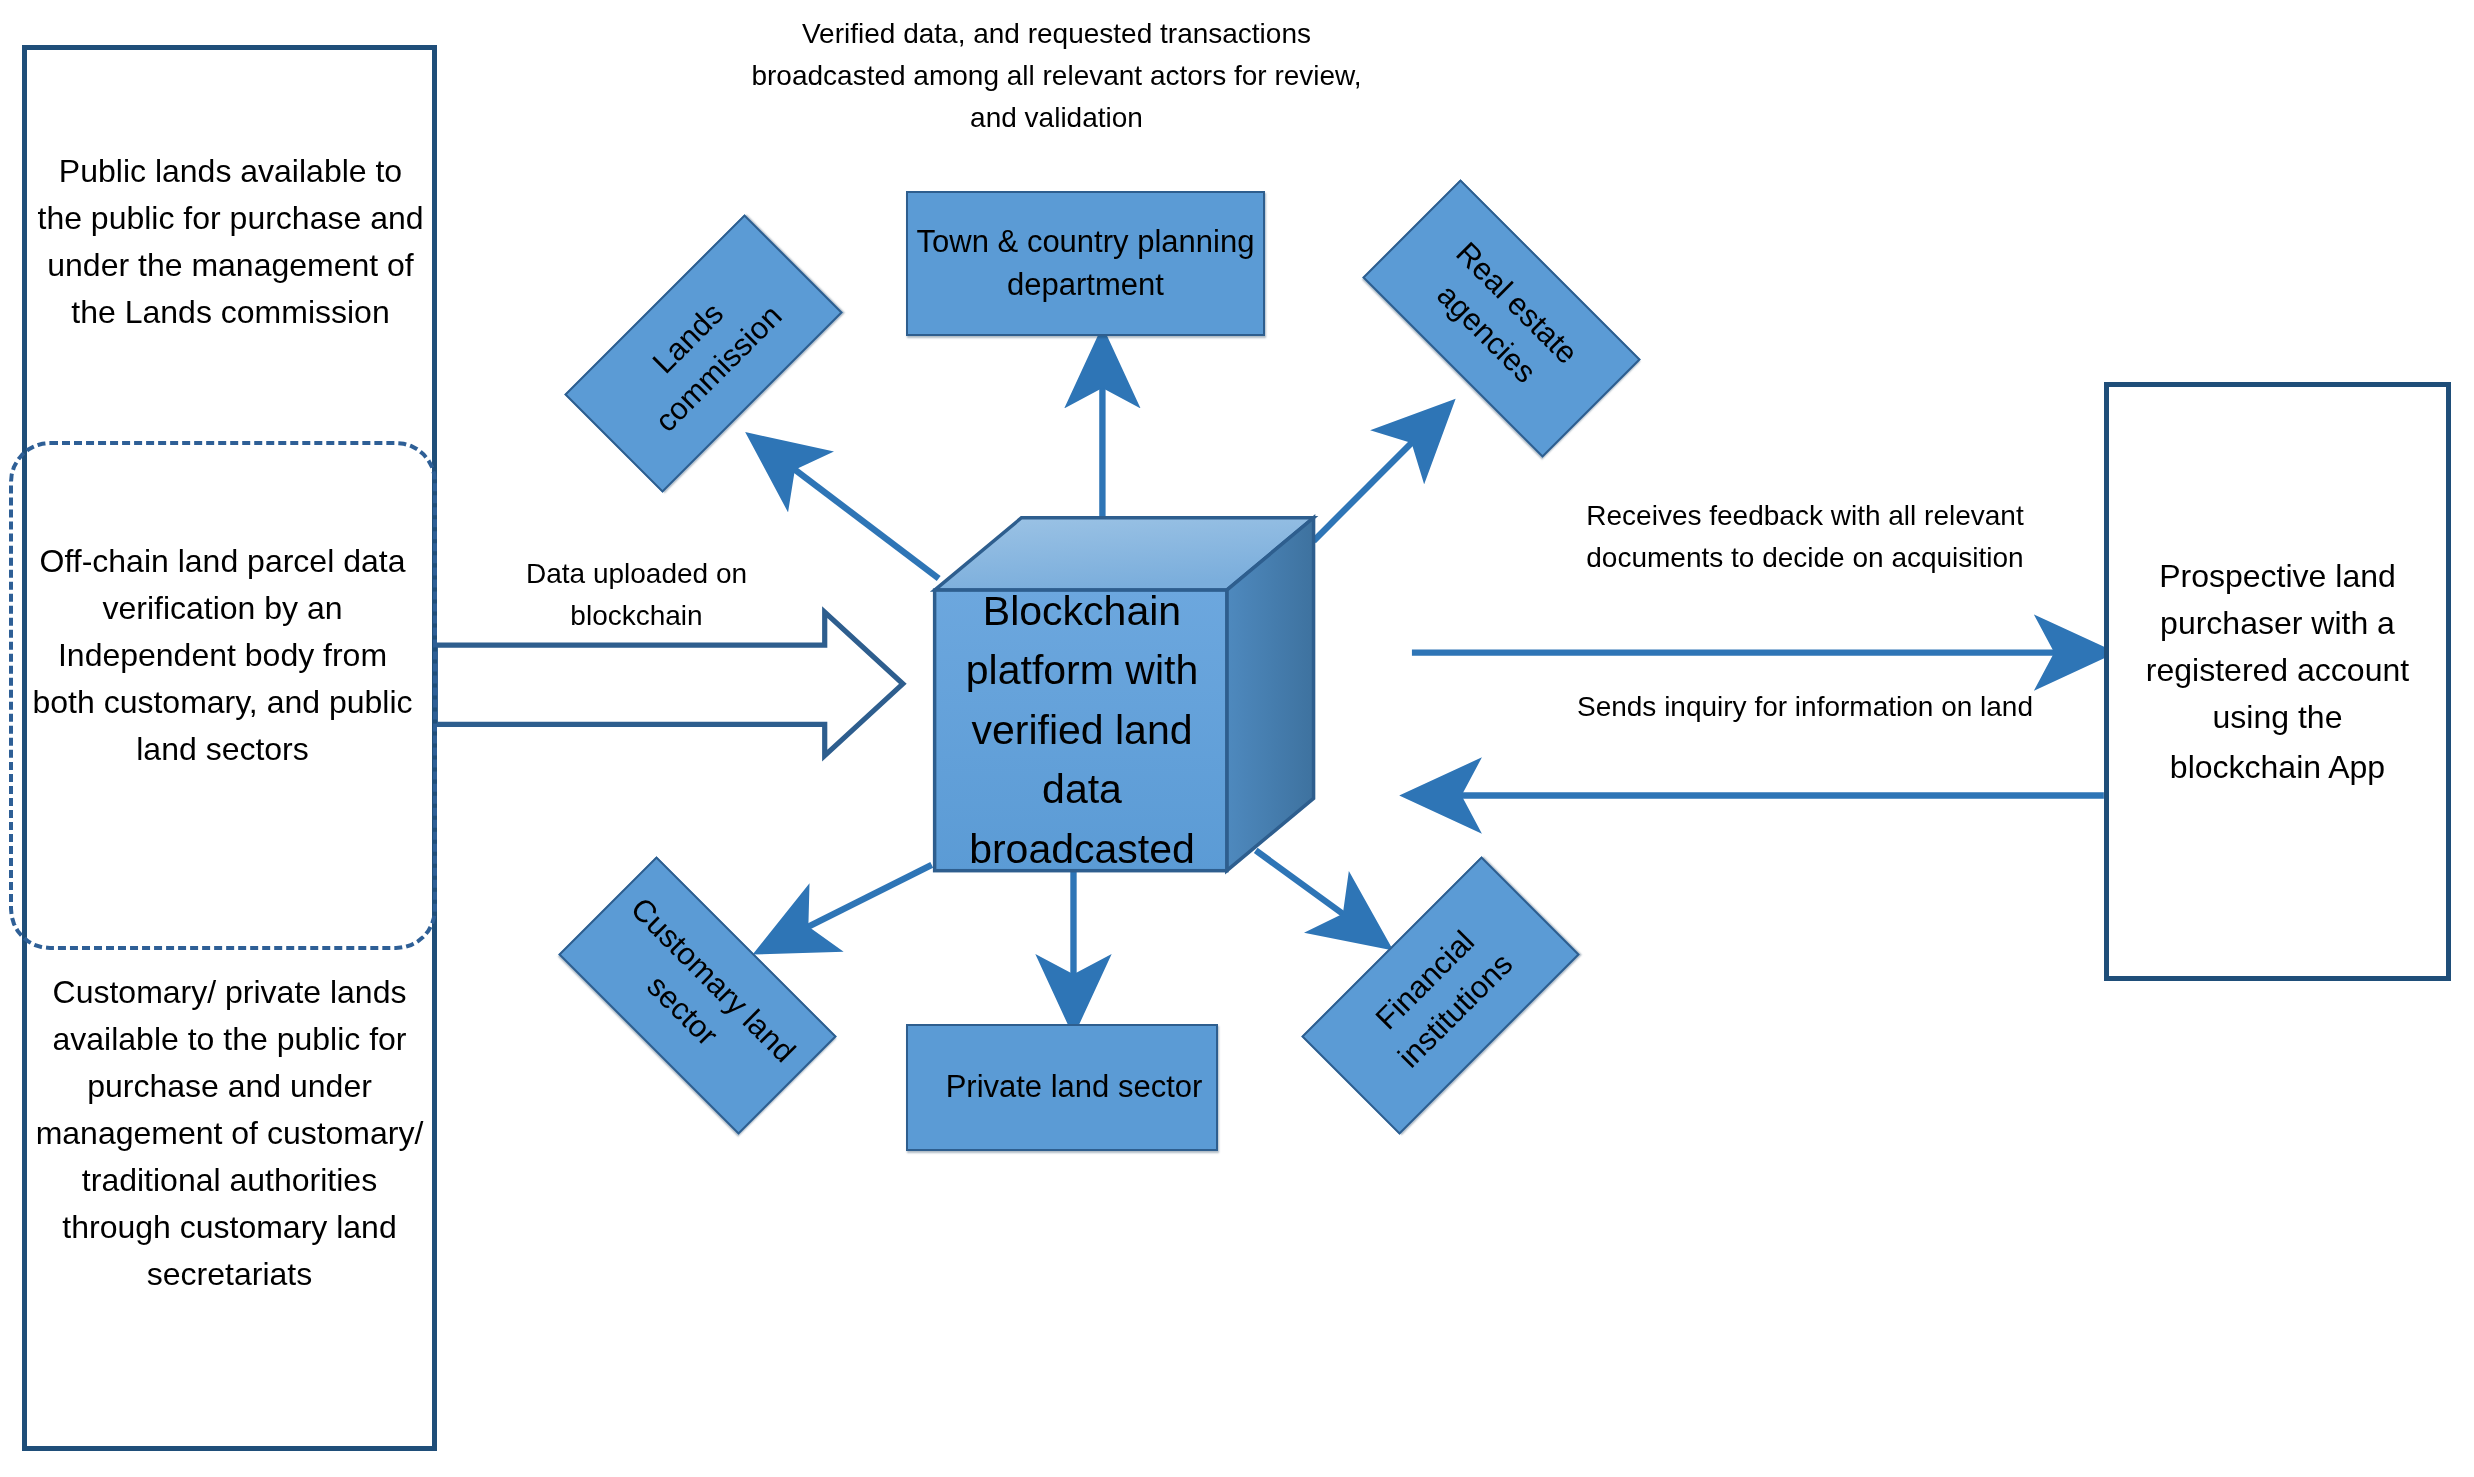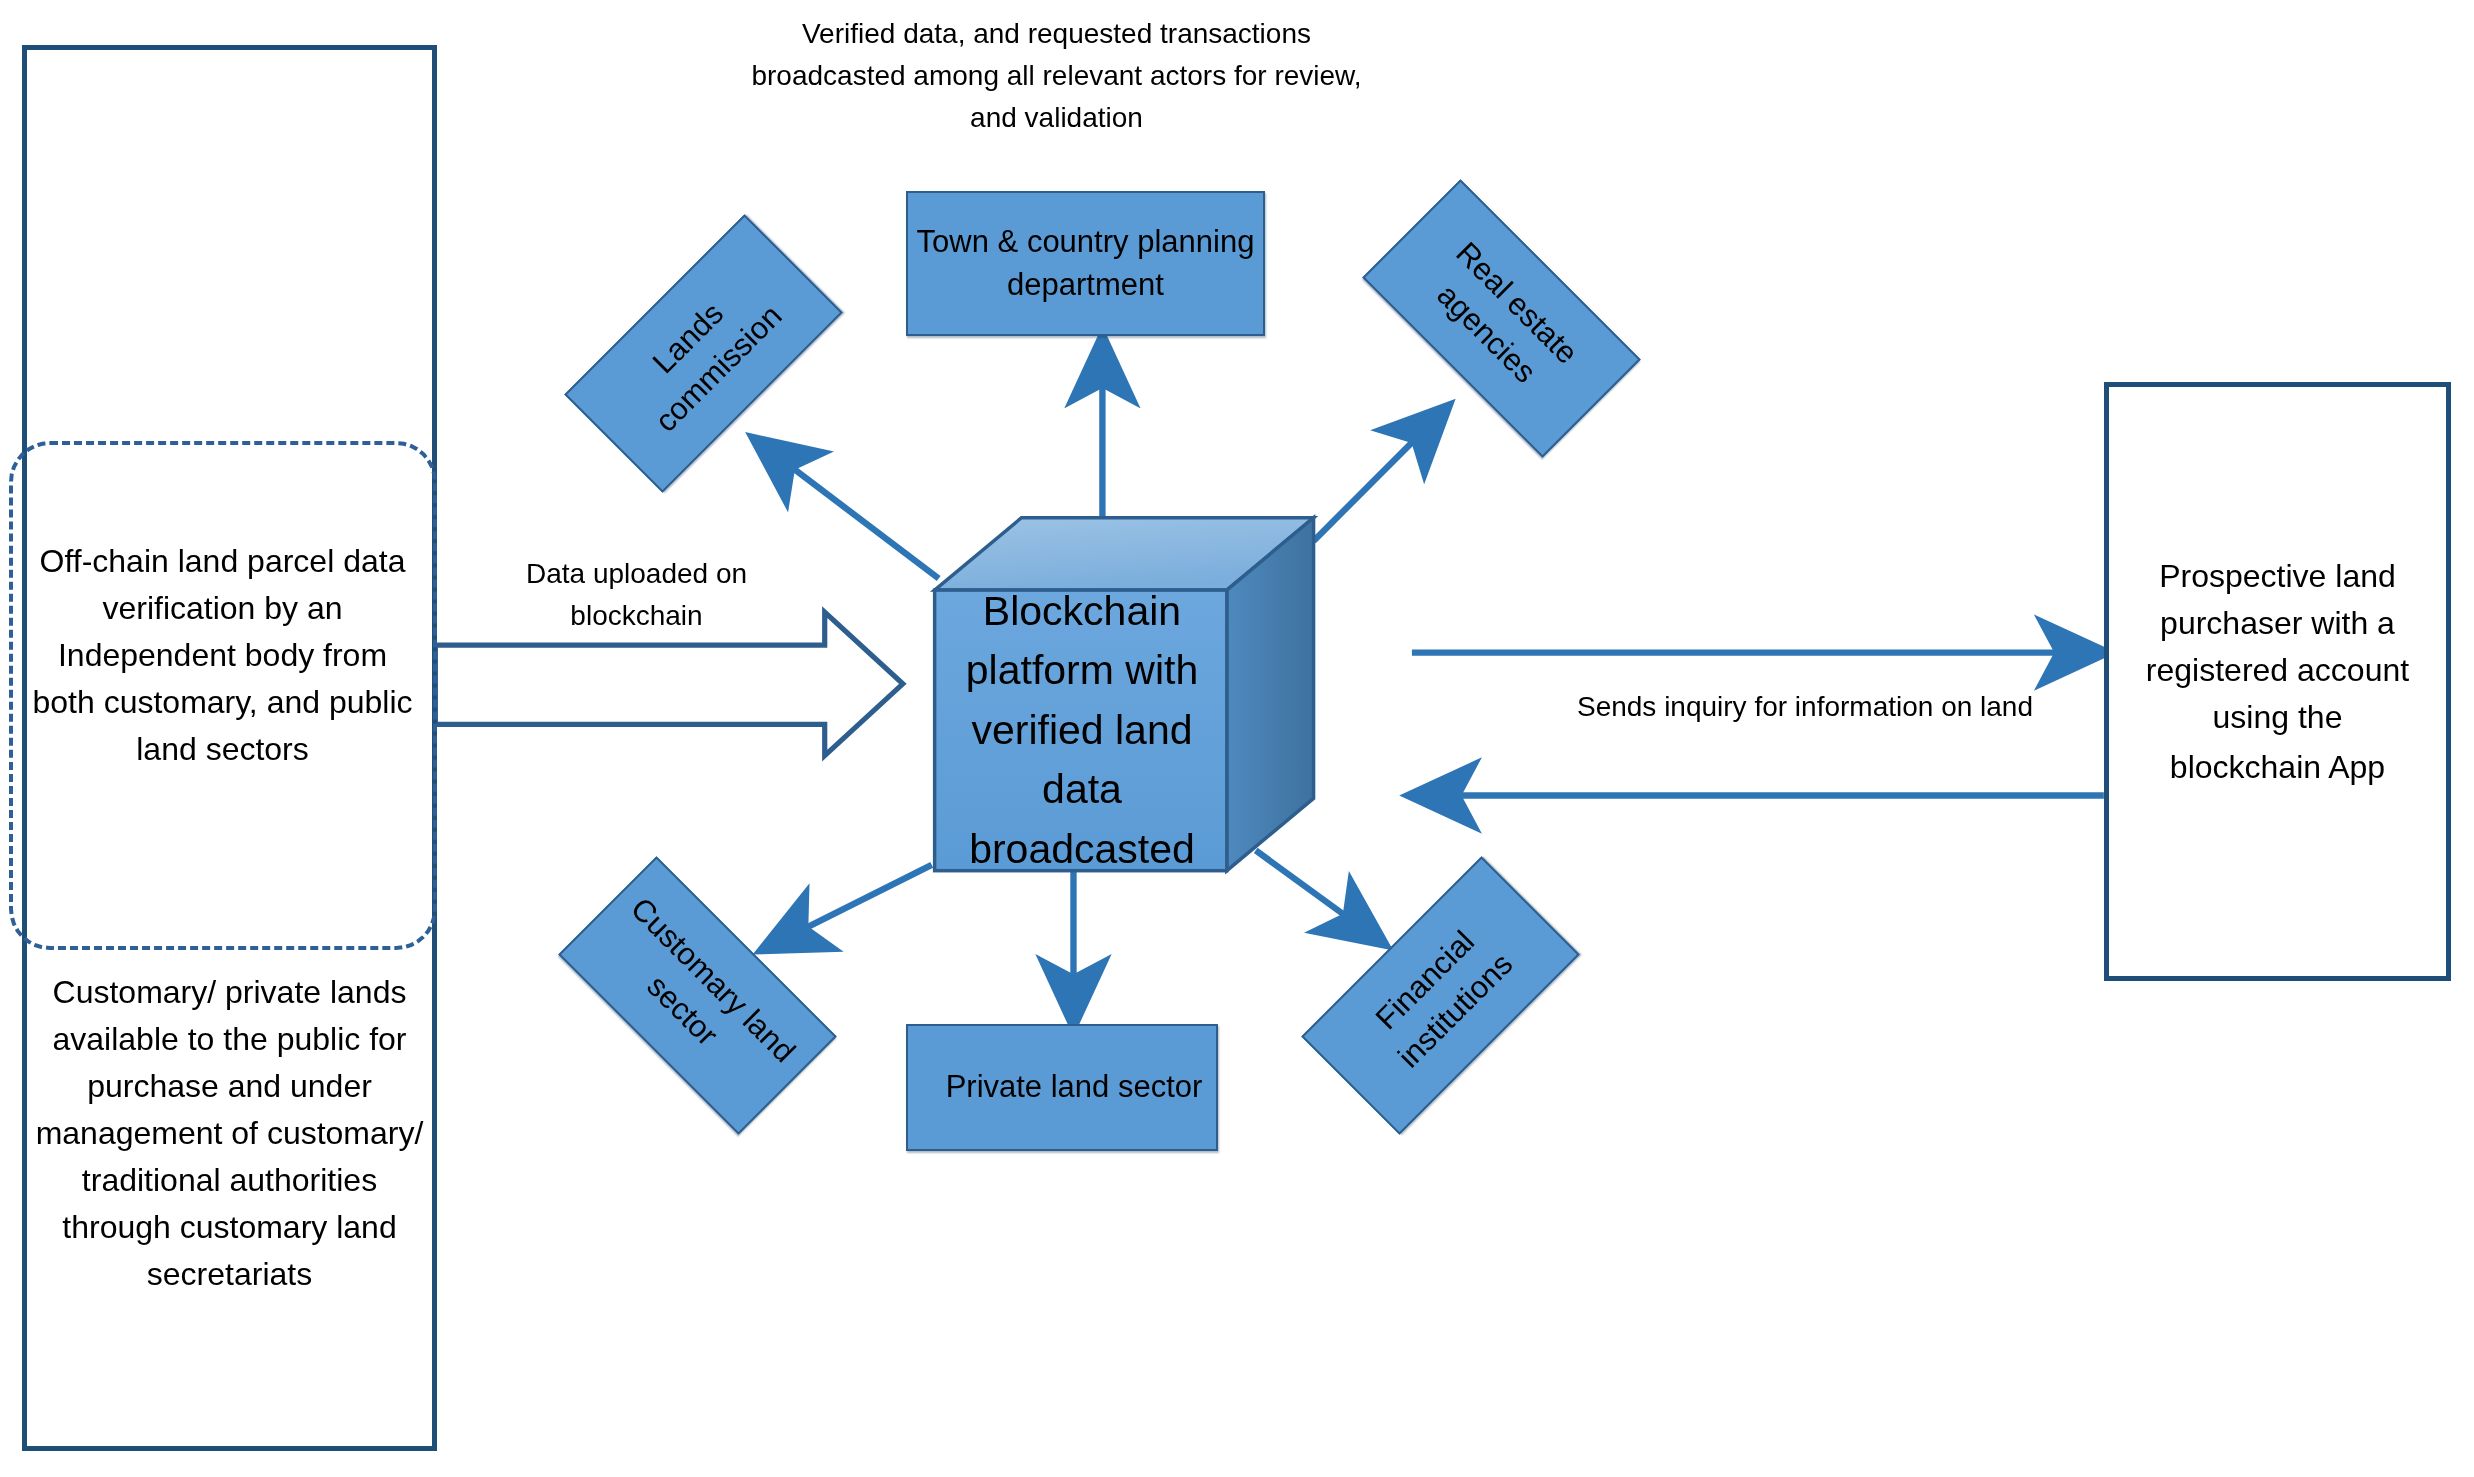--- a/index.html
+++ b/index.html
@@ -73,20 +73,21 @@
 
     <g>
       <polygon points="1615,1020 1765,895 2270,895 2120,1020" fill="url(#cubeTop)" stroke="#2E5E8E" stroke-width="6"></polygon>
       <polygon points="2120,1020 2270,895 2270,1380 2120,1505" fill="url(#cubeSide)" stroke="#2E5E8E" stroke-width="6"></polygon>
       <rect x="1615" y="1020" width="505" height="485" fill="url(#cubeFront)" stroke="#2E5E8E" stroke-width="6"></rect>
     </g>
   </svg>
 
   <div class="solidbox" style="left:22px;top:45px;width:415px;height:1406px;"></div>
 
+  <div class="txt" style="left:36px;top:148px;width:389px;">Public lands available to the public for purchase and under the management of the Lands commission</div>
 
   <div class="dashbox" style="left:9.3px;top:441px;width:428px;height:509px;"></div>
 
   <div class="txt" style="left:28px;top:538px;width:389px;">Off-chain land parcel data verification by an Independent body from both customary, and public land sectors</div>
 
   <div class="txt" style="left:34px;top:969px;width:391px;">Customary/ private lands available to the public for purchase and under management of customary/ traditional authorities through customary land secretariats</div>
 
   <div class="caption" style="left:730px;top:12.7px;width:653px;">Verified data, and requested transactions broadcasted among all relevant actors for review, and validation</div>
 
   <div class="caption" style="left:486px;top:553px;width:301px;">Data uploaded on blockchain</div>
@@ -110,20 +111,21 @@
   </div>
 
   <div class="bluebox" style="left:906px;top:1024px;width:312px;height:127px;padding-left:24px;">
     <span>Private land sector</span>
   </div>
 
   <div class="bluebox rot" style="left:1313px;top:926px;width:255px;height:139px;transform:rotate(-45deg);">
     <span>Financial institutions</span>
   </div>
 
+  <div class="caption" style="left:1556px;top:495px;width:498px;">Receives feedback with all relevant documents to decide on acquisition</div>
 
   <div class="caption" style="left:1556px;top:686px;width:498px;">Sends inquiry for information on land</div>
 
   <div class="solidbox" style="left:2104px;top:382px;width:347px;height:599px;"></div>
 
   <div class="txt" style="left:2118px;top:553px;width:319px;">Prospective land purchaser with a registered account using the</div>
 
   <div class="txt" style="left:2118px;top:744px;width:319px;">blockchain App</div>
 
 </div>

